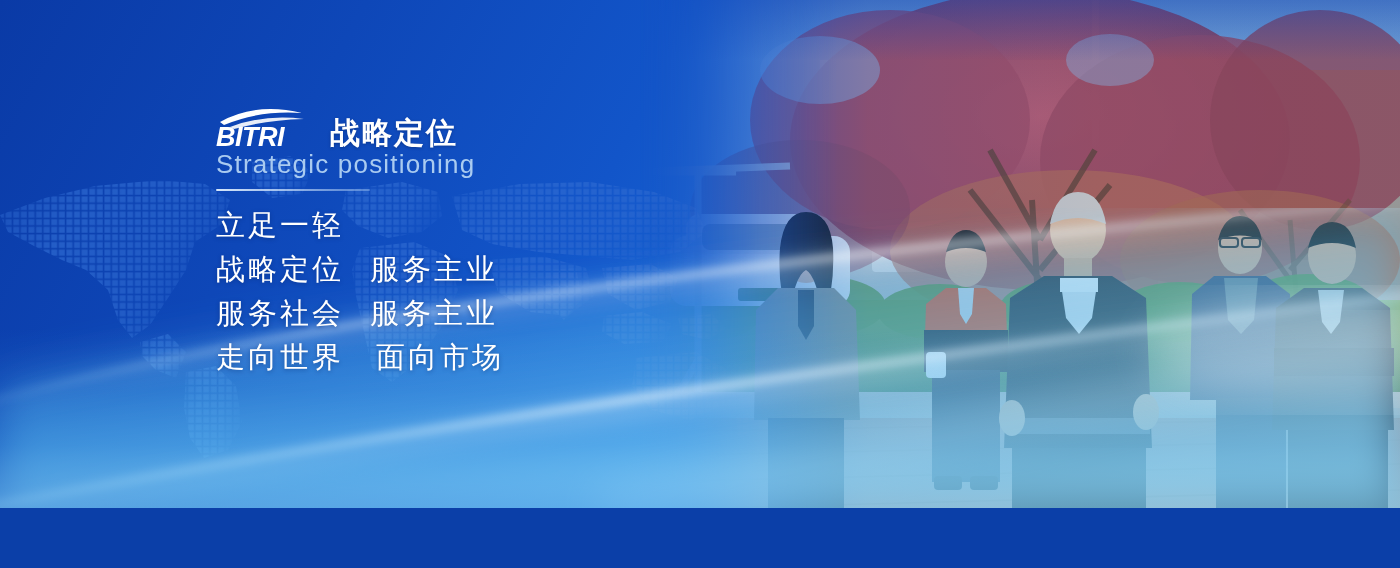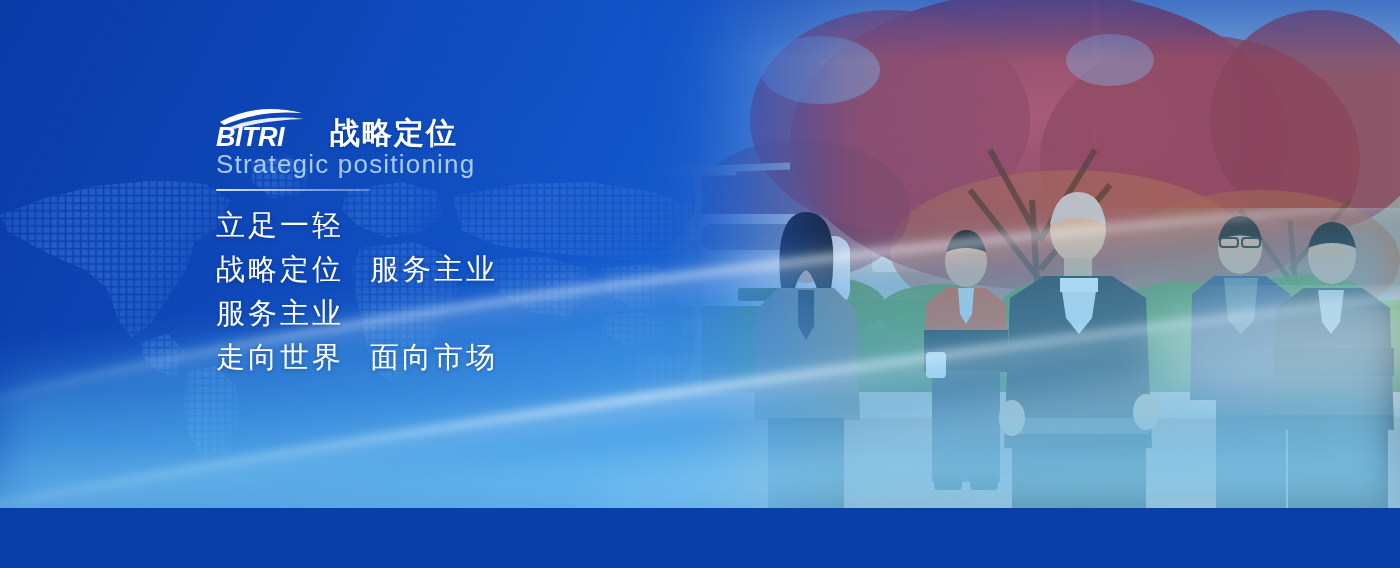--- a/index.html
+++ b/index.html
@@ -131,21 +131,21 @@
 
   .slogan-line {
     display:flex;
     color:#ffffff;
     font-size:29px;
     letter-spacing:3px;
     line-height:1;
     margin-bottom:15px;
     text-shadow:0 1px 4px rgba(0,30,90,.40);
   }
-  .slogan-line:last-child { margin-bottom:18px; }
+  .slogan-line:last-child { margin-bottom:18px;gap:6px; }
   .slogan-a { width:154px; flex:none; }
   .slogan-b { }
 </style>
 </head>
 <body>
 
 <div class="banner">
 
   <div class="bg-base"></div>
 
@@ -421,20 +421,21 @@
 
     <div class="slogans">
       <div class="slogan-line">
         <span class="slogan-a">立足一轻</span>
       </div>
       <div class="slogan-line">
         <span class="slogan-a">战略定位</span>
         <span class="slogan-b">服务主业</span>
       </div>
       <div class="slogan-line">
+        <span class="slogan-a">服务社会</span>
         <span class="slogan-b">服务主业</span>
       </div>
       <div class="slogan-line">
         <span class="slogan-a">走向世界</span>
         <span class="slogan-b">面向市场</span>
       </div>
     </div>
   </div>
 
 </div>

